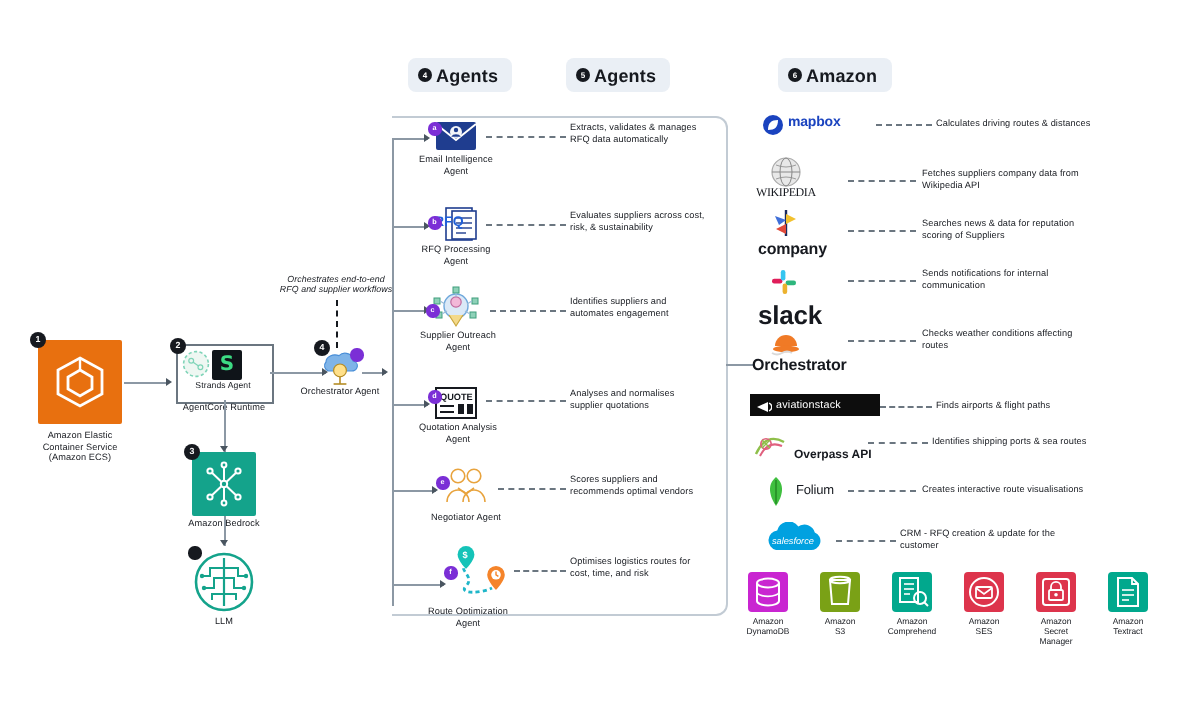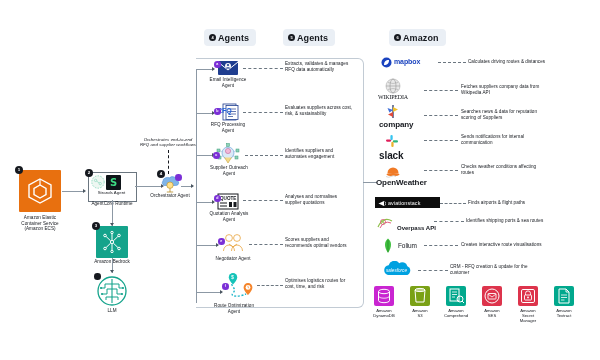--- a/index.html
+++ b/index.html
@@ -372,33 +372,33 @@
     <div>Searches news &amp; data for reputation</div>
     <div>scoring of Suppliers</div>
   </div>
 
   <svg class="abs" style="left:384px;top:133px;" width="16" height="16" viewBox="0 0 16 16">
     <rect x="2" y="6.4" width="5.2" height="2.3" rx="1.1" fill="#e01e5a"></rect>
     <rect x="6.4" y="2" width="2.3" height="5.2" rx="1.1" fill="#36c5f0"></rect>
     <rect x="8.8" y="7.3" width="5.2" height="2.3" rx="1.1" fill="#2eb67d"></rect>
     <rect x="7.3" y="8.8" width="2.3" height="5.2" rx="1.1" fill="#ecb22e"></rect>
   </svg>
-  <div class="abs logo-txt" style="left:379px;top:150px;font-size:10px;color:#16191f;">slack</div>
+  <div class="abs logo-txt" style="left:379px;top:150px;font-size:13px;color:#16191f;">slack</div>
   <div class="dash" style="left:424px;top:140px;width:34px;"></div>
   <div class="abs desc" style="left:461px;top:134px;width:132px;">
     <div>Sends notifications for internal</div>
     <div>communication</div>
   </div>
 
   <svg class="abs" style="left:384px;top:163px;" width="18" height="16" viewBox="0 0 18 16">
     <path d="M3.5 10 a5.5 5.5 0 0 1 11 0 z" fill="#f07a26"></path>
     <ellipse cx="9" cy="11.5" rx="6.5" ry="1.6" fill="#f07a26"></ellipse>
     <path d="M2 13.5 q2.5 1.6 5 0 q2.5 -1.6 5 0" fill="none" stroke="#d9d9d9" stroke-width="1"></path>
   </svg>
-  <div class="abs logo-txt" style="left:376px;top:178px;font-size:8px;color:#16191f;">OpenWeather</div>
+  <div class="abs logo-txt" style="left:376px;top:178px;font-size:8px;color:#16191f;">Orchestrator</div>
   <div class="dash" style="left:424px;top:170px;width:34px;"></div>
   <div class="abs desc" style="left:461px;top:164px;width:132px;">
     <div>Checks weather conditions affecting</div>
     <div>routes</div>
   </div>
 
   <div class="abs" style="left:375px;top:197px;width:62px;height:11px;background:#0d0d0d;display:flex;align-items:center;gap:2px;padding-left:3px;">
     <svg width="8" height="8" viewBox="0 0 8 8">
       <path d="M0.5 4.5 L6 2 L6 7 z" fill="#ffffff"></path>
       <path d="M6.5 2.6 a2 2 0 0 1 0 3.8" fill="none" stroke="#ffffff" stroke-width="0.7"></path>

